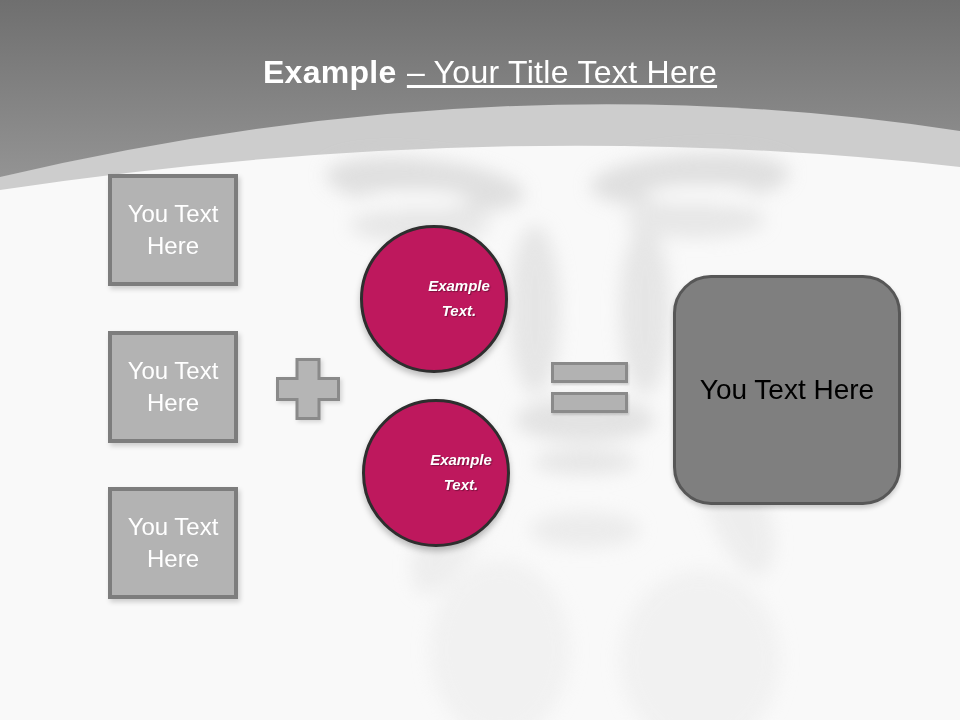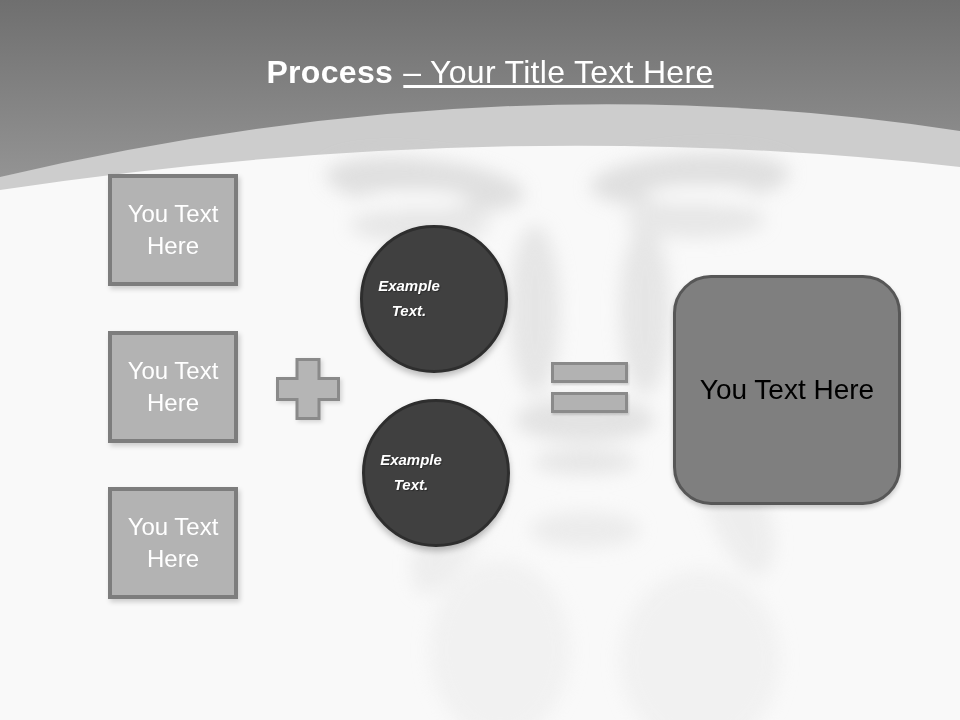--- a/index.html
+++ b/index.html
@@ -34,22 +34,22 @@
     filter:drop-shadow(2px 2px 2px rgba(0,0,0,.15));}
   .equals-icon{position:absolute;left:551px;top:362px;width:77px;z-index:4;}
   .equals-bar{
     width:77px;height:21px;background:#b2b2b2;border:3px solid #8a8a8a;
     box-sizing:border-box;box-shadow:1px 2px 2px rgba(0,0,0,.15);
   }
   .equals-bar + .equals-bar{margin-top:9px;}
   
   .circle{
     position:absolute;width:148px;height:148px;border-radius:50%;
-    background:#404040;border:3px solid #2e2e2e;box-sizing:border-box;
-    display:flex;align-items:center;justify-content:flex-start;text-align:center;
+    background:#be185d;border:3px solid #2e2e2e;box-sizing:border-box;
+    display:flex;align-items:center;justify-content:flex-end;text-align:center;
     z-index:4;box-shadow:0 4px 6px rgba(0,0,0,.25);
   }
   .circle .circle-label{
     max-width:92px;color:#ffffff;font-size:15px;font-weight:700;
     font-style:italic;line-height:1.65;
     text-shadow:1px 1px 1px rgba(0,0,0,.35);
   }
   .circle1{left:360px;top:225px;}
   .circle2{left:362px;top:399px;}
   
@@ -97,21 +97,21 @@
         <linearGradient id="hdr" x1="0" y1="0" x2="0" y2="1">
           <stop offset="0" stop-color="#6f6f6f"></stop>
           <stop offset="1" stop-color="#9a9a9a"></stop>
         </linearGradient>
       </defs>
       <rect x="0" y="0" width="960" height="210" fill="url(#hdr)"></rect>
       <path d="M0,177 Q500,60 960,131 L960,210 L0,210 Z" fill="#cdcdcd"></path>
       <path d="M0,190 Q500,115 960,167 L960,210 L0,210 Z" fill="#f9f9f9"></path>
     </svg>
     <h1 class="slide-title">
-      <span class="bold">Process</span><span class="rest">– Your Title Text Here</span>
+      <span class="bold">Example</span><span class="rest">– Your Title Text Here</span>
     </h1>
   </div>
 
   <div class="sq sq1">
     <span>You Text Here</span>
   </div>
   <div class="sq sq2">
     <span>You Text Here</span>
   </div>
   <div class="sq sq3">

